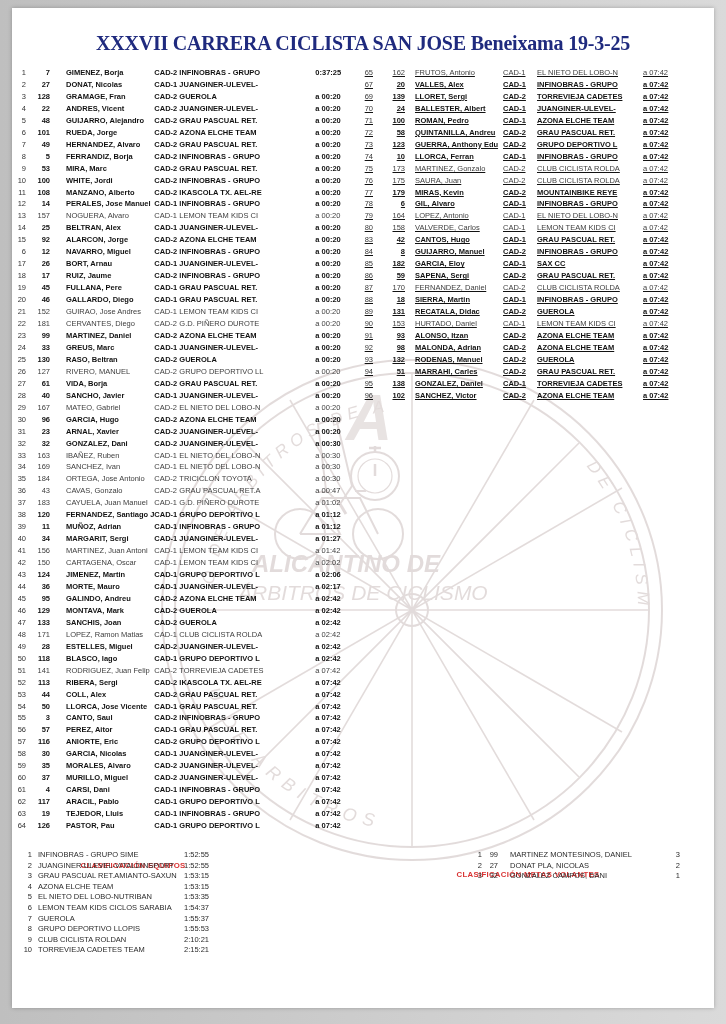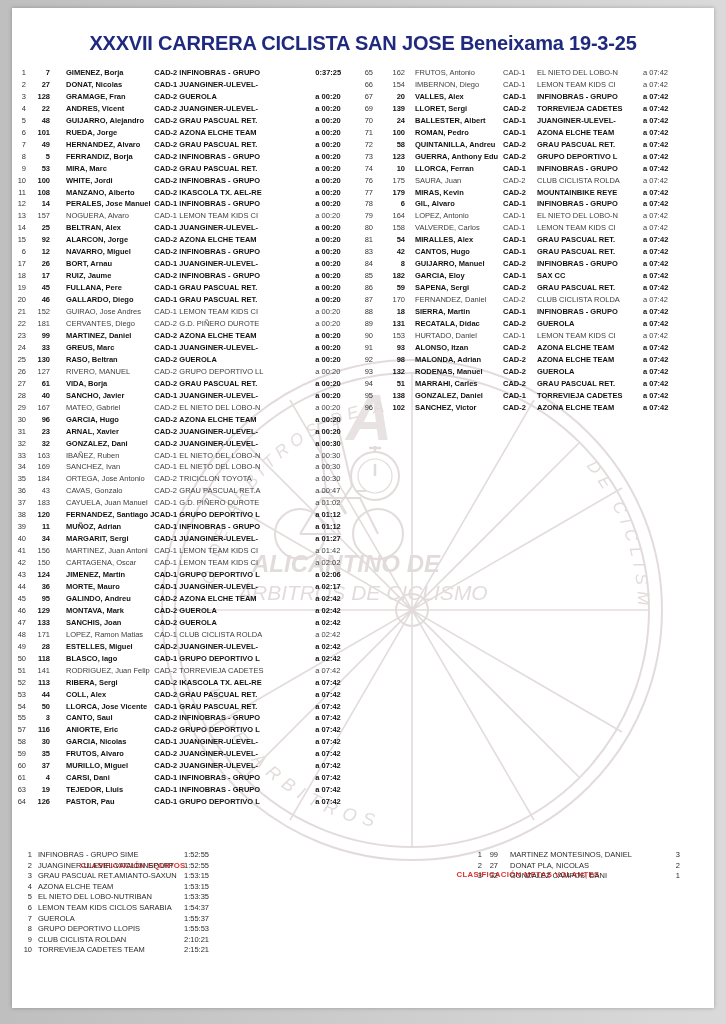--- a/index.html
+++ b/index.html
@@ -9,35 +9,35 @@
     font-family:"Liberation Sans",sans-serif;
     overflow:hidden;
   }
   .page{
     position:absolute;left:12px;top:8px;width:702px;height:1000px;
     background:#ffffff;box-shadow:0 0 4px rgba(0,0,0,.25);
   }
   .title{
     position:absolute;left:0;top:24px;width:100%;
     text-align:center;font-size:20px;font-weight:700;
-    color:#1f2a7e;letter-spacing:-.2px;white-space:nowrap;
+    color:#1f2a7e;letter-spacing:-.2px;white-space:nowrap;font-family:Liberation Serif, serif;
   }
   
   table{border-collapse:collapse;border-spacing:0;table-layout:fixed;}
   table.res{position:absolute;top:59px;font-size:7.5px;color:#121212;}
   table.res td{height:11.95px;padding:0;line-height:11.95px;white-space:nowrap;overflow:visible;font-weight:700;}
   table.res tr.light td{font-weight:400;color:#3d3d3d;}
   table.res td.pos{font-weight:400 !important;color:#333;text-align:right;}
   table.res td.bib{text-align:right;}
   #resL{left:2px;}
   #resL col.c-pos{width:12px}#resL col.c-bib{width:24px}
   #resL col.c-name{width:77px}#resL col.c-cat{width:25px}
   #resL col.c-team{width:136px}#resL col.c-gap{width:50px}
   #resL td.name{padding-left:16px;}
-  #resR{left:349px;}
+  #resR{left:349px;text-decoration:underline;}
   #resR col.c-pos{width:12px}#resR col.c-bib{width:32px}
   #resR col.c-name{width:98px}#resR col.c-cat{width:34px}
   #resR col.c-team{width:106px}#resR col.c-gap{width:50px}
   #resR td.name{padding-left:10px;}
   
   .sec-title{
     position:absolute;top:830px;font-size:7.8px;font-weight:700;
     color:#d93333;text-align:center;letter-spacing:.3px;white-space:nowrap;
   }
   #teamsTitle{left:33px;width:176px;}
@@ -612,20 +612,28 @@
 
         <tr>
           <td class="pos">55</td>
           <td class="bib">3</td>
           <td class="name">CANTO, Saul</td>
           <td class="cat">CAD-2</td>
           <td class="team">INFINOBRAS - GRUPO</td>
           <td class="gap">a 07:42</td>
         </tr>
 
+        <tr>
+          <td class="pos">56</td>
+          <td class="bib">57</td>
+          <td class="name">PEREZ, Aitor</td>
+          <td class="cat">CAD-1</td>
+          <td class="team">GRAU PASCUAL RET.</td>
+          <td class="gap">a 07:42</td>
+        </tr>
 
         <tr>
           <td class="pos">57</td>
           <td class="bib">116</td>
           <td class="name">ANIORTE, Eric</td>
           <td class="cat">CAD-2</td>
           <td class="team">GRUPO DEPORTIVO L</td>
           <td class="gap">a 07:42</td>
         </tr>
 
@@ -634,21 +642,21 @@
           <td class="bib">30</td>
           <td class="name">GARCIA, Nicolas</td>
           <td class="cat">CAD-1</td>
           <td class="team">JUANGINER-ULEVEL-</td>
           <td class="gap">a 07:42</td>
         </tr>
 
         <tr>
           <td class="pos">59</td>
           <td class="bib">35</td>
-          <td class="name">FRUTOS, Alvaro</td>
+          <td class="name">MORALES, Alvaro</td>
           <td class="cat">CAD-2</td>
           <td class="team">JUANGINER-ULEVEL-</td>
           <td class="gap">a 07:42</td>
         </tr>
 
         <tr>
           <td class="pos">60</td>
           <td class="bib">37</td>
           <td class="name">MURILLO, Miguel</td>
           <td class="cat">CAD-2</td>
@@ -658,20 +666,28 @@
 
         <tr>
           <td class="pos">61</td>
           <td class="bib">4</td>
           <td class="name">CARSI, Dani</td>
           <td class="cat">CAD-1</td>
           <td class="team">INFINOBRAS - GRUPO</td>
           <td class="gap">a 07:42</td>
         </tr>
 
+        <tr>
+          <td class="pos">62</td>
+          <td class="bib">117</td>
+          <td class="name">ARACIL, Pablo</td>
+          <td class="cat">CAD-1</td>
+          <td class="team">GRUPO DEPORTIVO L</td>
+          <td class="gap">a 07:42</td>
+        </tr>
 
         <tr>
           <td class="pos">63</td>
           <td class="bib">19</td>
           <td class="name">TEJEDOR, Lluis</td>
           <td class="cat">CAD-1</td>
           <td class="team">INFINOBRAS - GRUPO</td>
           <td class="gap">a 07:42</td>
         </tr>
 
@@ -699,28 +715,20 @@
 
         <tr class="light">
           <td class="pos">65</td>
           <td class="bib">162</td>
           <td class="name">FRUTOS, Antonio</td>
           <td class="cat">CAD-1</td>
           <td class="team">EL NIETO DEL LOBO-N</td>
           <td class="gap">a 07:42</td>
         </tr>
 
-        <tr class="light">
-          <td class="pos">66</td>
-          <td class="bib">154</td>
-          <td class="name">IMBERNON, Diego</td>
-          <td class="cat">CAD-1</td>
-          <td class="team">LEMON TEAM KIDS CI</td>
-          <td class="gap">a 07:42</td>
-        </tr>
 
         <tr>
           <td class="pos">67</td>
           <td class="bib">20</td>
           <td class="name">VALLES, Alex</td>
           <td class="cat">CAD-1</td>
           <td class="team">INFINOBRAS - GRUPO</td>
           <td class="gap">a 07:42</td>
         </tr>
 
@@ -772,20 +780,28 @@
 
         <tr>
           <td class="pos">74</td>
           <td class="bib">10</td>
           <td class="name">LLORCA, Ferran</td>
           <td class="cat">CAD-1</td>
           <td class="team">INFINOBRAS - GRUPO</td>
           <td class="gap">a 07:42</td>
         </tr>
 
+        <tr class="light">
+          <td class="pos">75</td>
+          <td class="bib">173</td>
+          <td class="name">MARTINEZ, Gonzalo</td>
+          <td class="cat">CAD-2</td>
+          <td class="team">CLUB CICLISTA ROLDA</td>
+          <td class="gap">a 07:42</td>
+        </tr>
 
         <tr class="light">
           <td class="pos">76</td>
           <td class="bib">175</td>
           <td class="name">SAURA, Juan</td>
           <td class="cat">CAD-2</td>
           <td class="team">CLUB CICLISTA ROLDA</td>
           <td class="gap">a 07:42</td>
         </tr>
 
@@ -818,28 +834,20 @@
 
         <tr class="light">
           <td class="pos">80</td>
           <td class="bib">158</td>
           <td class="name">VALVERDE, Carlos</td>
           <td class="cat">CAD-1</td>
           <td class="team">LEMON TEAM KIDS CI</td>
           <td class="gap">a 07:42</td>
         </tr>
 
-        <tr>
-          <td class="pos">81</td>
-          <td class="bib">54</td>
-          <td class="name">MIRALLES, Alex</td>
-          <td class="cat">CAD-1</td>
-          <td class="team">GRAU PASCUAL RET.</td>
-          <td class="gap">a 07:42</td>
-        </tr>
 
 
         <tr>
           <td class="pos">83</td>
           <td class="bib">42</td>
           <td class="name">CANTOS, Hugo</td>
           <td class="cat">CAD-1</td>
           <td class="team">GRAU PASCUAL RET.</td>
           <td class="gap">a 07:42</td>
         </tr>

